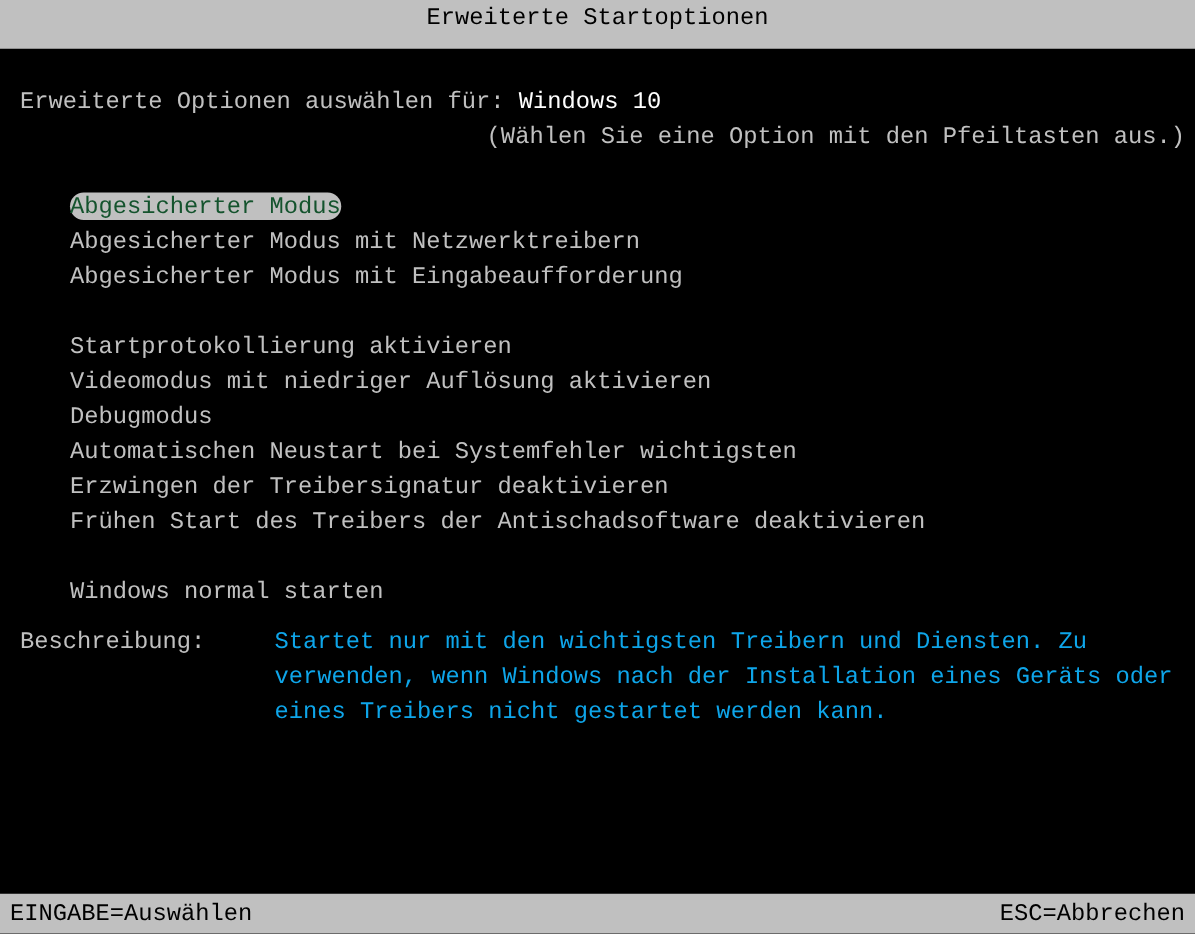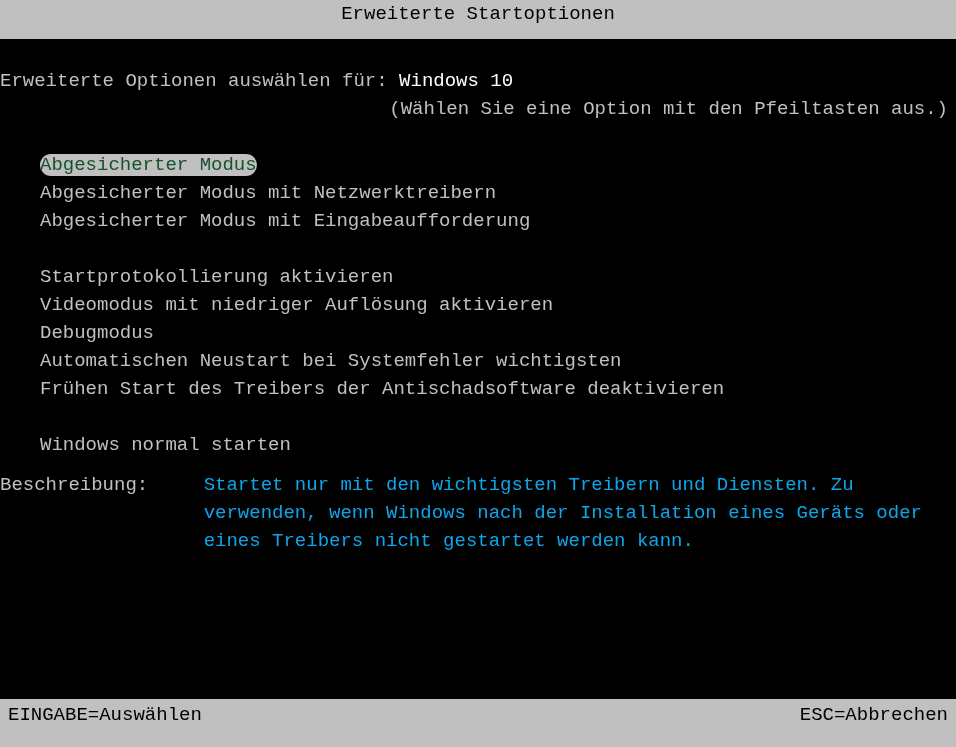--- a/index.html
+++ b/index.html
@@ -20,21 +20,21 @@
   }
   .header-bar {
     background: #c0c0c0;
     color: #000;
     text-align: center;
     height: 39px;
     line-height: 28px;
     width: 100%;
   }
   .content {
-    padding: 28px 8px 0 0;
+    padding: 28px 8px 0 16px;
   }
   .prompt-line {
     margin-bottom: 0;
   }
   .os-name {
     color: #fff;
   }
   .instruction {
     color: #c0c0c0;
     margin-bottom: 28px;
@@ -72,21 +72,21 @@
     color: #0ea5e9;
     max-width: 800px;
   }
   .footer-bar {
     position: absolute;
     bottom: 0;
     left: 0;
     right: 0;
     background: #c0c0c0;
     color: #000;
-    height: 48px;
+    height: 32px;
     line-height: 32px;
     display: flex;
     justify-content: space-between;
     padding: 0 8px;
   }
 </style>
 </head>
 <body>
 
 <div class="header-bar">
@@ -101,20 +101,21 @@
 
   <div class="menu">
     <div class="menu-item selected"><span>Abgesicherter Modus</span></div>
     <div class="menu-item">Abgesicherter Modus mit Netzwerktreibern</div>
     <div class="menu-item">Abgesicherter Modus mit Eingabeaufforderung</div>
     <div class="menu-gap"></div>
     <div class="menu-item">Startprotokollierung aktivieren</div>
     <div class="menu-item">Videomodus mit niedriger Auflösung aktivieren</div>
     <div class="menu-item">Debugmodus</div>
     <div class="menu-item">Automatischen Neustart bei Systemfehler wichtigsten</div>
+    <div class="menu-item">Erzwingen der Treibersignatur deaktivieren</div>
     <div class="menu-item">Frühen Start des Treibers der Antischadsoftware deaktivieren</div>
     <div class="menu-gap"></div>
     <div class="menu-item">Windows normal starten</div>
   </div>
 
   <div class="description-block">
     <span class="desc-label">Beschreibung: </span>
     <span class="desc-text">Startet nur mit den wichtigsten Treibern und Diensten. Zu verwenden, wenn Windows nach der Installation eines Geräts oder eines Treibers nicht gestartet werden kann.</span>
   </div>
 </div>

